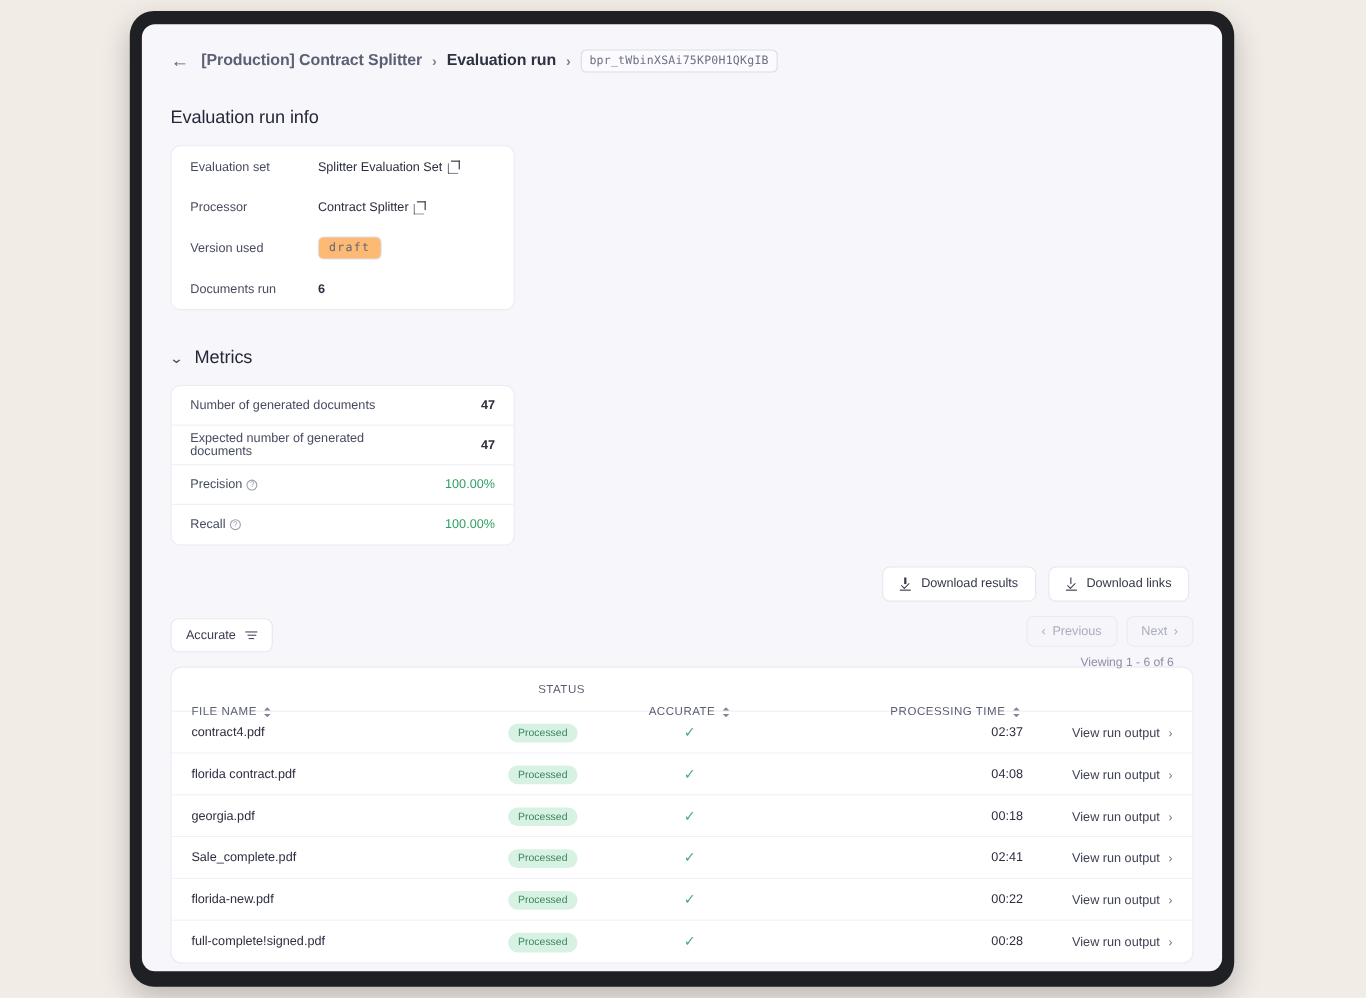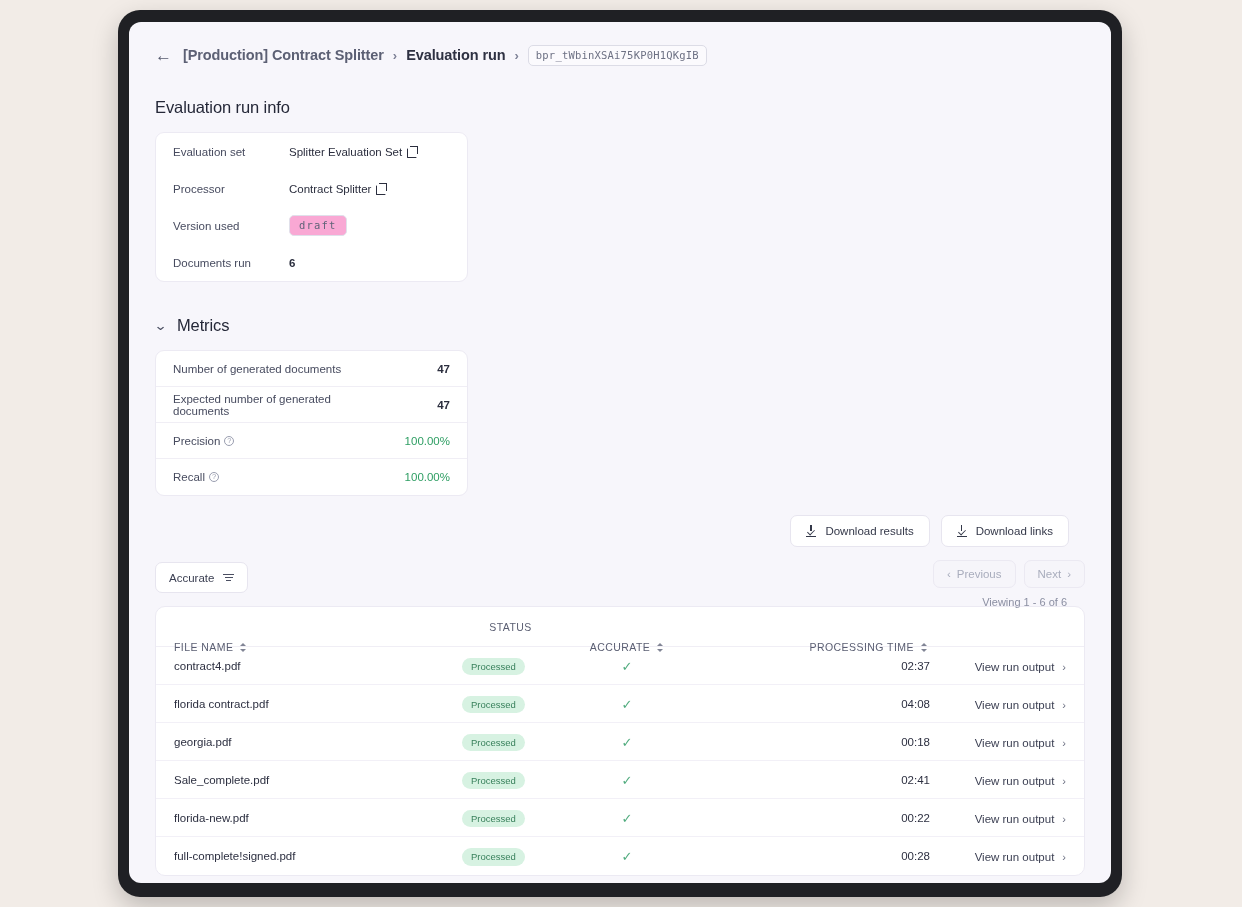--- a/index.html
+++ b/index.html
@@ -161,21 +161,21 @@
     position: absolute;
     right: 0; top: 0;
     width: 7px; height: 7px;
     border-top: 1.3px solid #2b2e3e;
     border-right: 1.3px solid #2b2e3e;
   }
   .draft-chip {
     display: inline-block;
     border: 1px solid #e0e0ea;
     border-radius: 5px;
-    background: #f9a8d4;
+    background: #fdba74;
     padding: 3px 9px 4px 9px;
     font-family: "DejaVu Sans Mono", monospace;
     font-size: 10.5px;
     color: #5f6378;
     letter-spacing: 1.2px;
   }
 
   .mrow {
     display: flex;
     align-items: center;
@@ -221,21 +221,21 @@
   .gap-md { height: 28px; }
 
   
   .outputs-bar {
     position: relative;
     height: 28px;
     margin-bottom: 0;
   }
   .dl-group {
     position: absolute;
-    right: 16px;
+    right: 4px;
     top: -9px;
     display: flex;
     gap: 11px;
   }
   .btn {
     display: flex;
     align-items: center;
     gap: 8px;
     background: #ffffff;
     border: 1px solid #e7e5ef;

